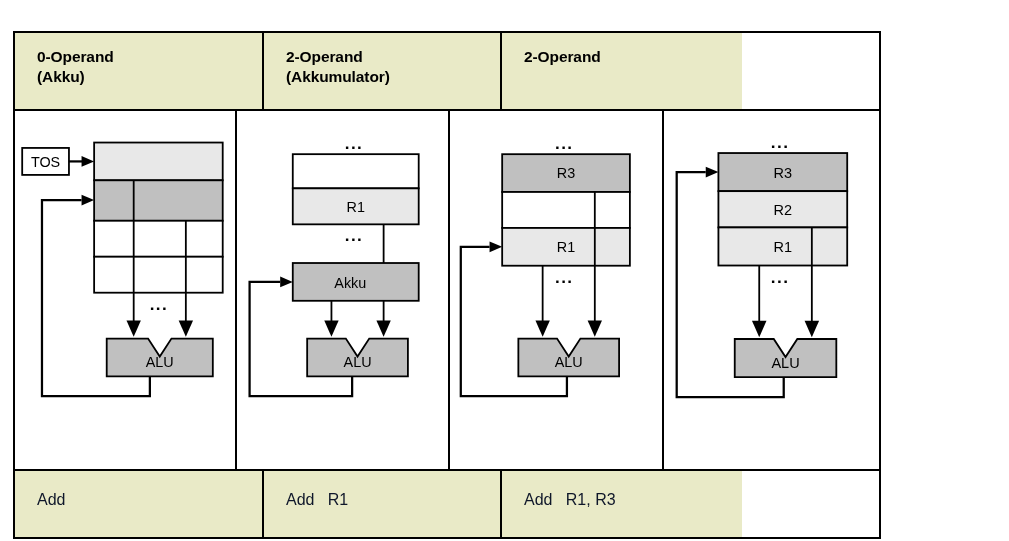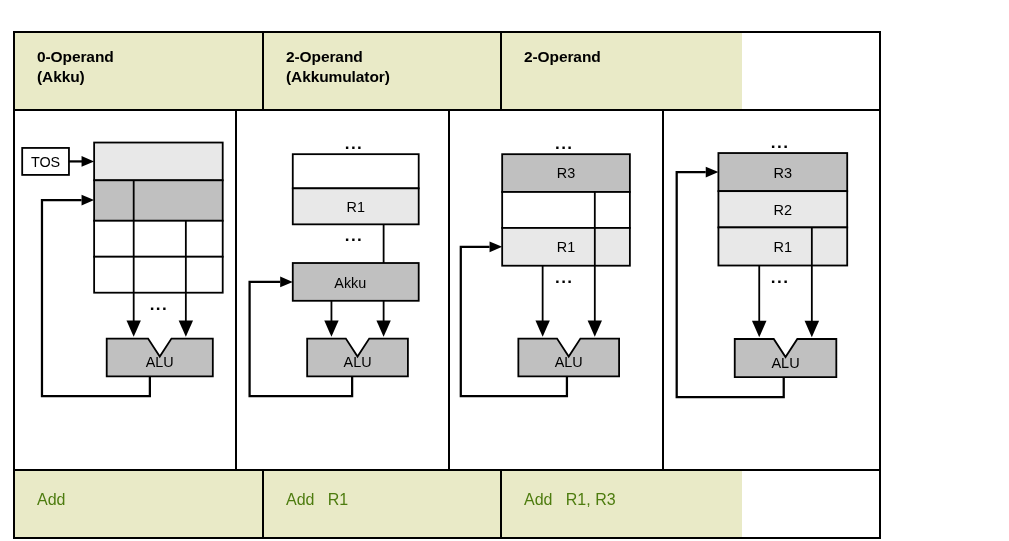--- a/index.html
+++ b/index.html
@@ -57,21 +57,21 @@
     font-weight: bold;
     font-size: 15.5px;
     color: #000;
     padding: 14px 0 0 22px;
     line-height: 20px;
     letter-spacing: -0.1px;
   }
   .ftr {
     background: #e9eac7;
     font-size: 16px;
-    color: #4d7c0f;
+    color: #0f172a;
     padding: 20px 0 0 22px;
     white-space: pre;
   }
   .body-cell {
     background: #ffffff;
   }
   .diagram {
     position: absolute;
     left: 0; top: 0;
     width: 100%; height: 100%;

